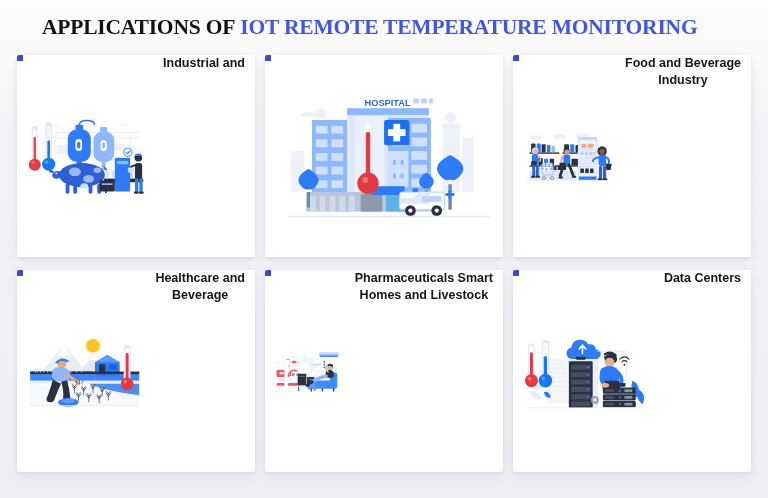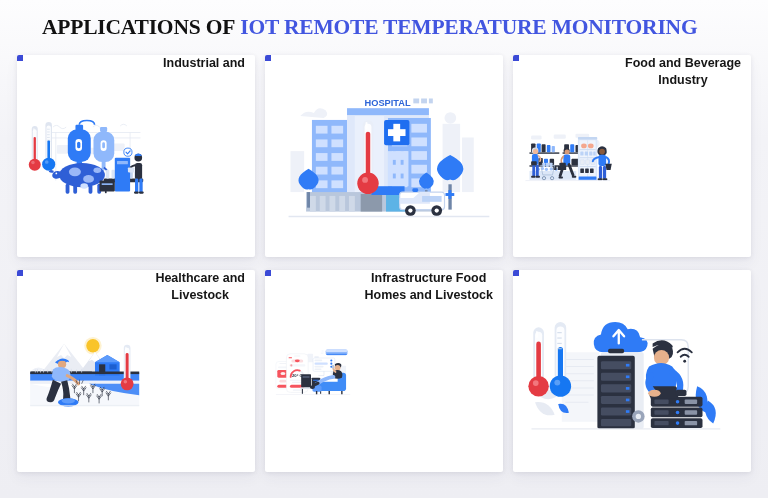--- a/index.html
+++ b/index.html
@@ -545,21 +545,21 @@
             <rect x="199.6" y="40" width="5.8" height="56" rx="2.9" fill="#e43b43"></rect>
             <circle cx="202.5" cy="100" r="12.5" fill="#e43b43"></circle>
             <circle cx="199" cy="96" r="3.4" fill="#f5878c" opacity=".8"></circle>
             <rect x="199" y="28" width="2.4" height="9" rx="1.2" fill="#ffffff" opacity=".9"></rect>
           </g>
           <line x1="14" y1="142" x2="226" y2="142" stroke="#e8ebf2" stroke-width="1.4"></line>
         </svg>
       </div>
       <div class="caption">
         <span class="l1">Healthcare and</span>
-        <span class="l2">Livestock</span>
+        <span class="l2">Beverage</span>
       </div>
     </div>
 
     <div class="card">
       <div class="card-bar"></div>
       <div class="art">
         <svg viewBox="0 0 238 150" preserveAspectRatio="xMidYMid meet">
           <g fill="#f0f3f9">
             <rect x="86" y="30" width="14" height="20" rx="2"></rect>
             <rect x="104" y="26" width="16" height="24" rx="2"></rect>
@@ -650,21 +650,21 @@
             <path d="M178 92 q-26 4 -44 18" stroke="#8fb8fb" stroke-width="11" fill="none" stroke-linecap="round"></path>
             <path d="M134 110 q-12 4 -16 10" stroke="#2b3140" stroke-width="9" fill="none" stroke-linecap="round"></path>
             <ellipse cx="118" cy="122" rx="7" ry="4" fill="#2b3140"></ellipse>
             <path d="M184 78 q-8 -6 -6 -16" stroke="#e6b18c" stroke-width="5" fill="none" stroke-linecap="round"></path>
             <rect x="174" y="58" width="6" height="10" rx="2" fill="#b9c7dc"></rect>
           </g>
           <line x1="14" y1="142" x2="226" y2="142" stroke="#e8ebf2" stroke-width="1.4"></line>
         </svg>
       </div>
       <div class="caption">
-        <span class="l1">Infrastructure Food</span>
+        <span class="l1">Pharmaceuticals Smart</span>
         <span class="l2">Homes and Livestock</span>
       </div>
     </div>
 
     <div class="card">
       <div class="card-bar"></div>
       <div class="art">
         <svg viewBox="0 0 238 150" preserveAspectRatio="xMidYMid meet">
 
           <g>
@@ -772,17 +772,18 @@
 
           <g fill="none" stroke="#2b3140" stroke-width="2" stroke-linecap="round">
             <path d="M178 54 q8 -8 16 0"></path>
             <path d="M181.5 59 q4.5 -4.5 9 0"></path>
             <circle cx="186" cy="64" r="1.6" fill="#2b3140" stroke="none"></circle>
           </g>
           <line x1="14" y1="140" x2="226" y2="140" stroke="#e8ebf2" stroke-width="1.4"></line>
         </svg>
       </div>
       <div class="caption">
+        <span class="l1">Data Centers</span>
       </div>
     </div>
 
   </div>
 </div>
 
 </body></html>

